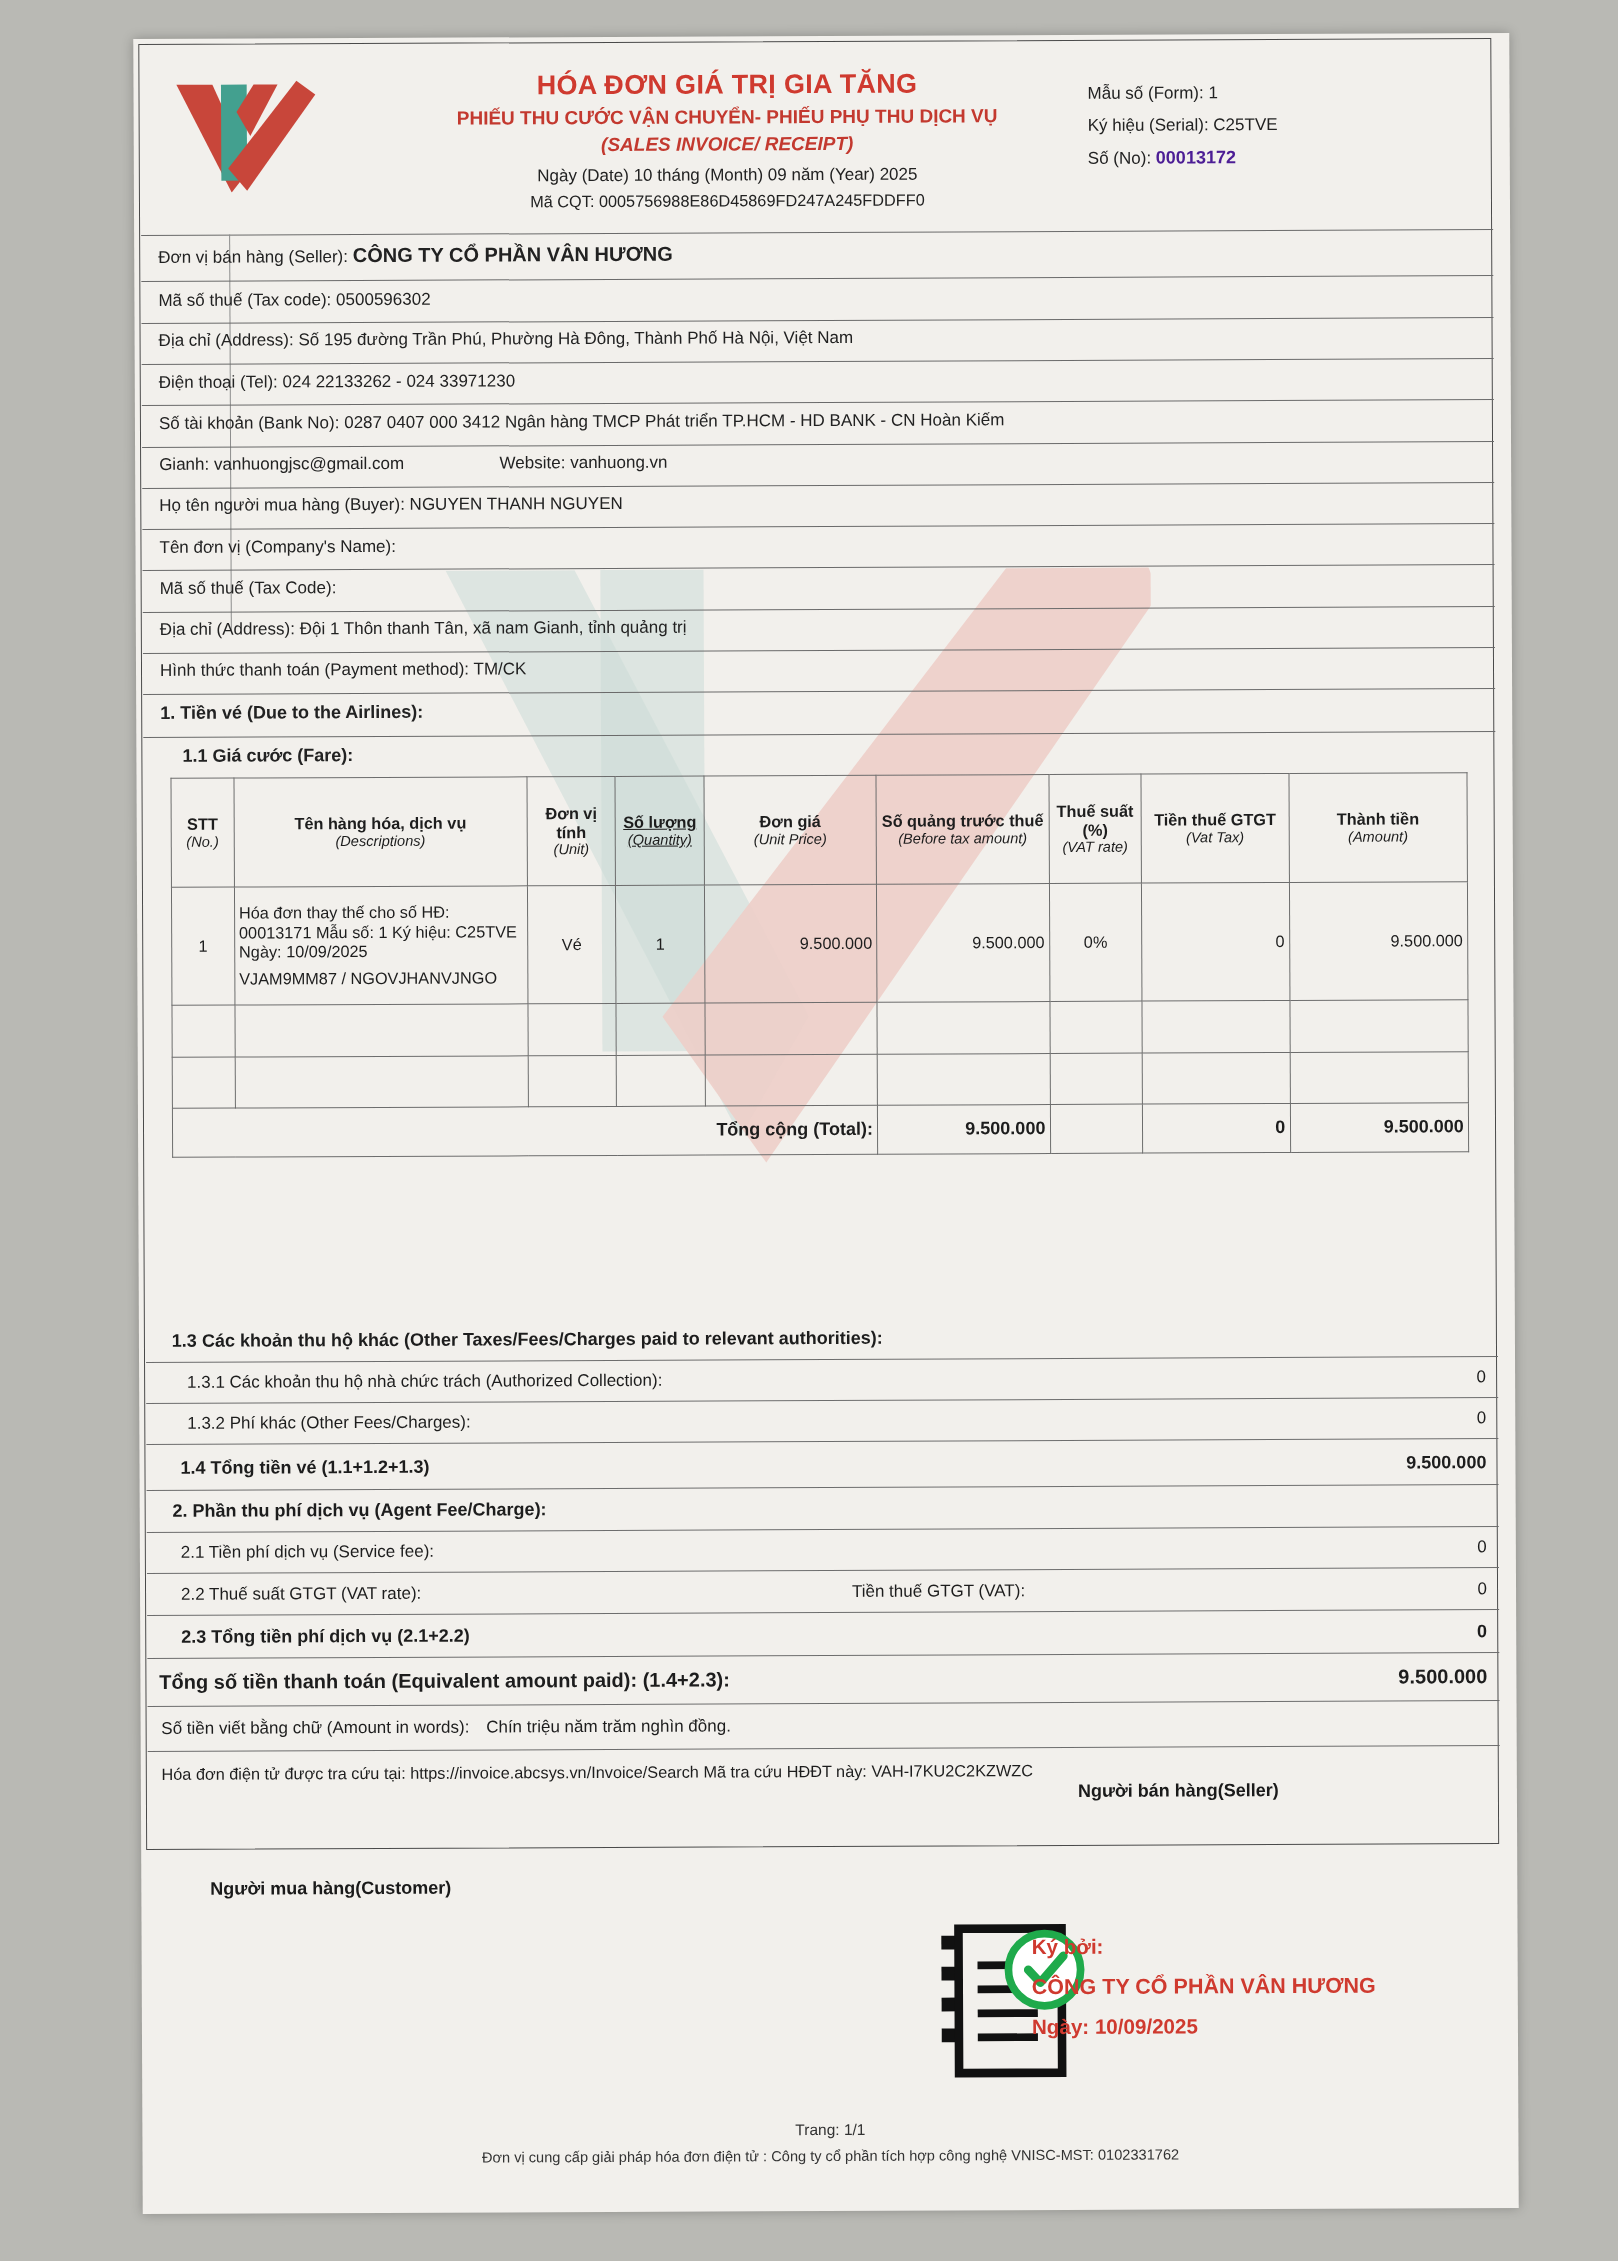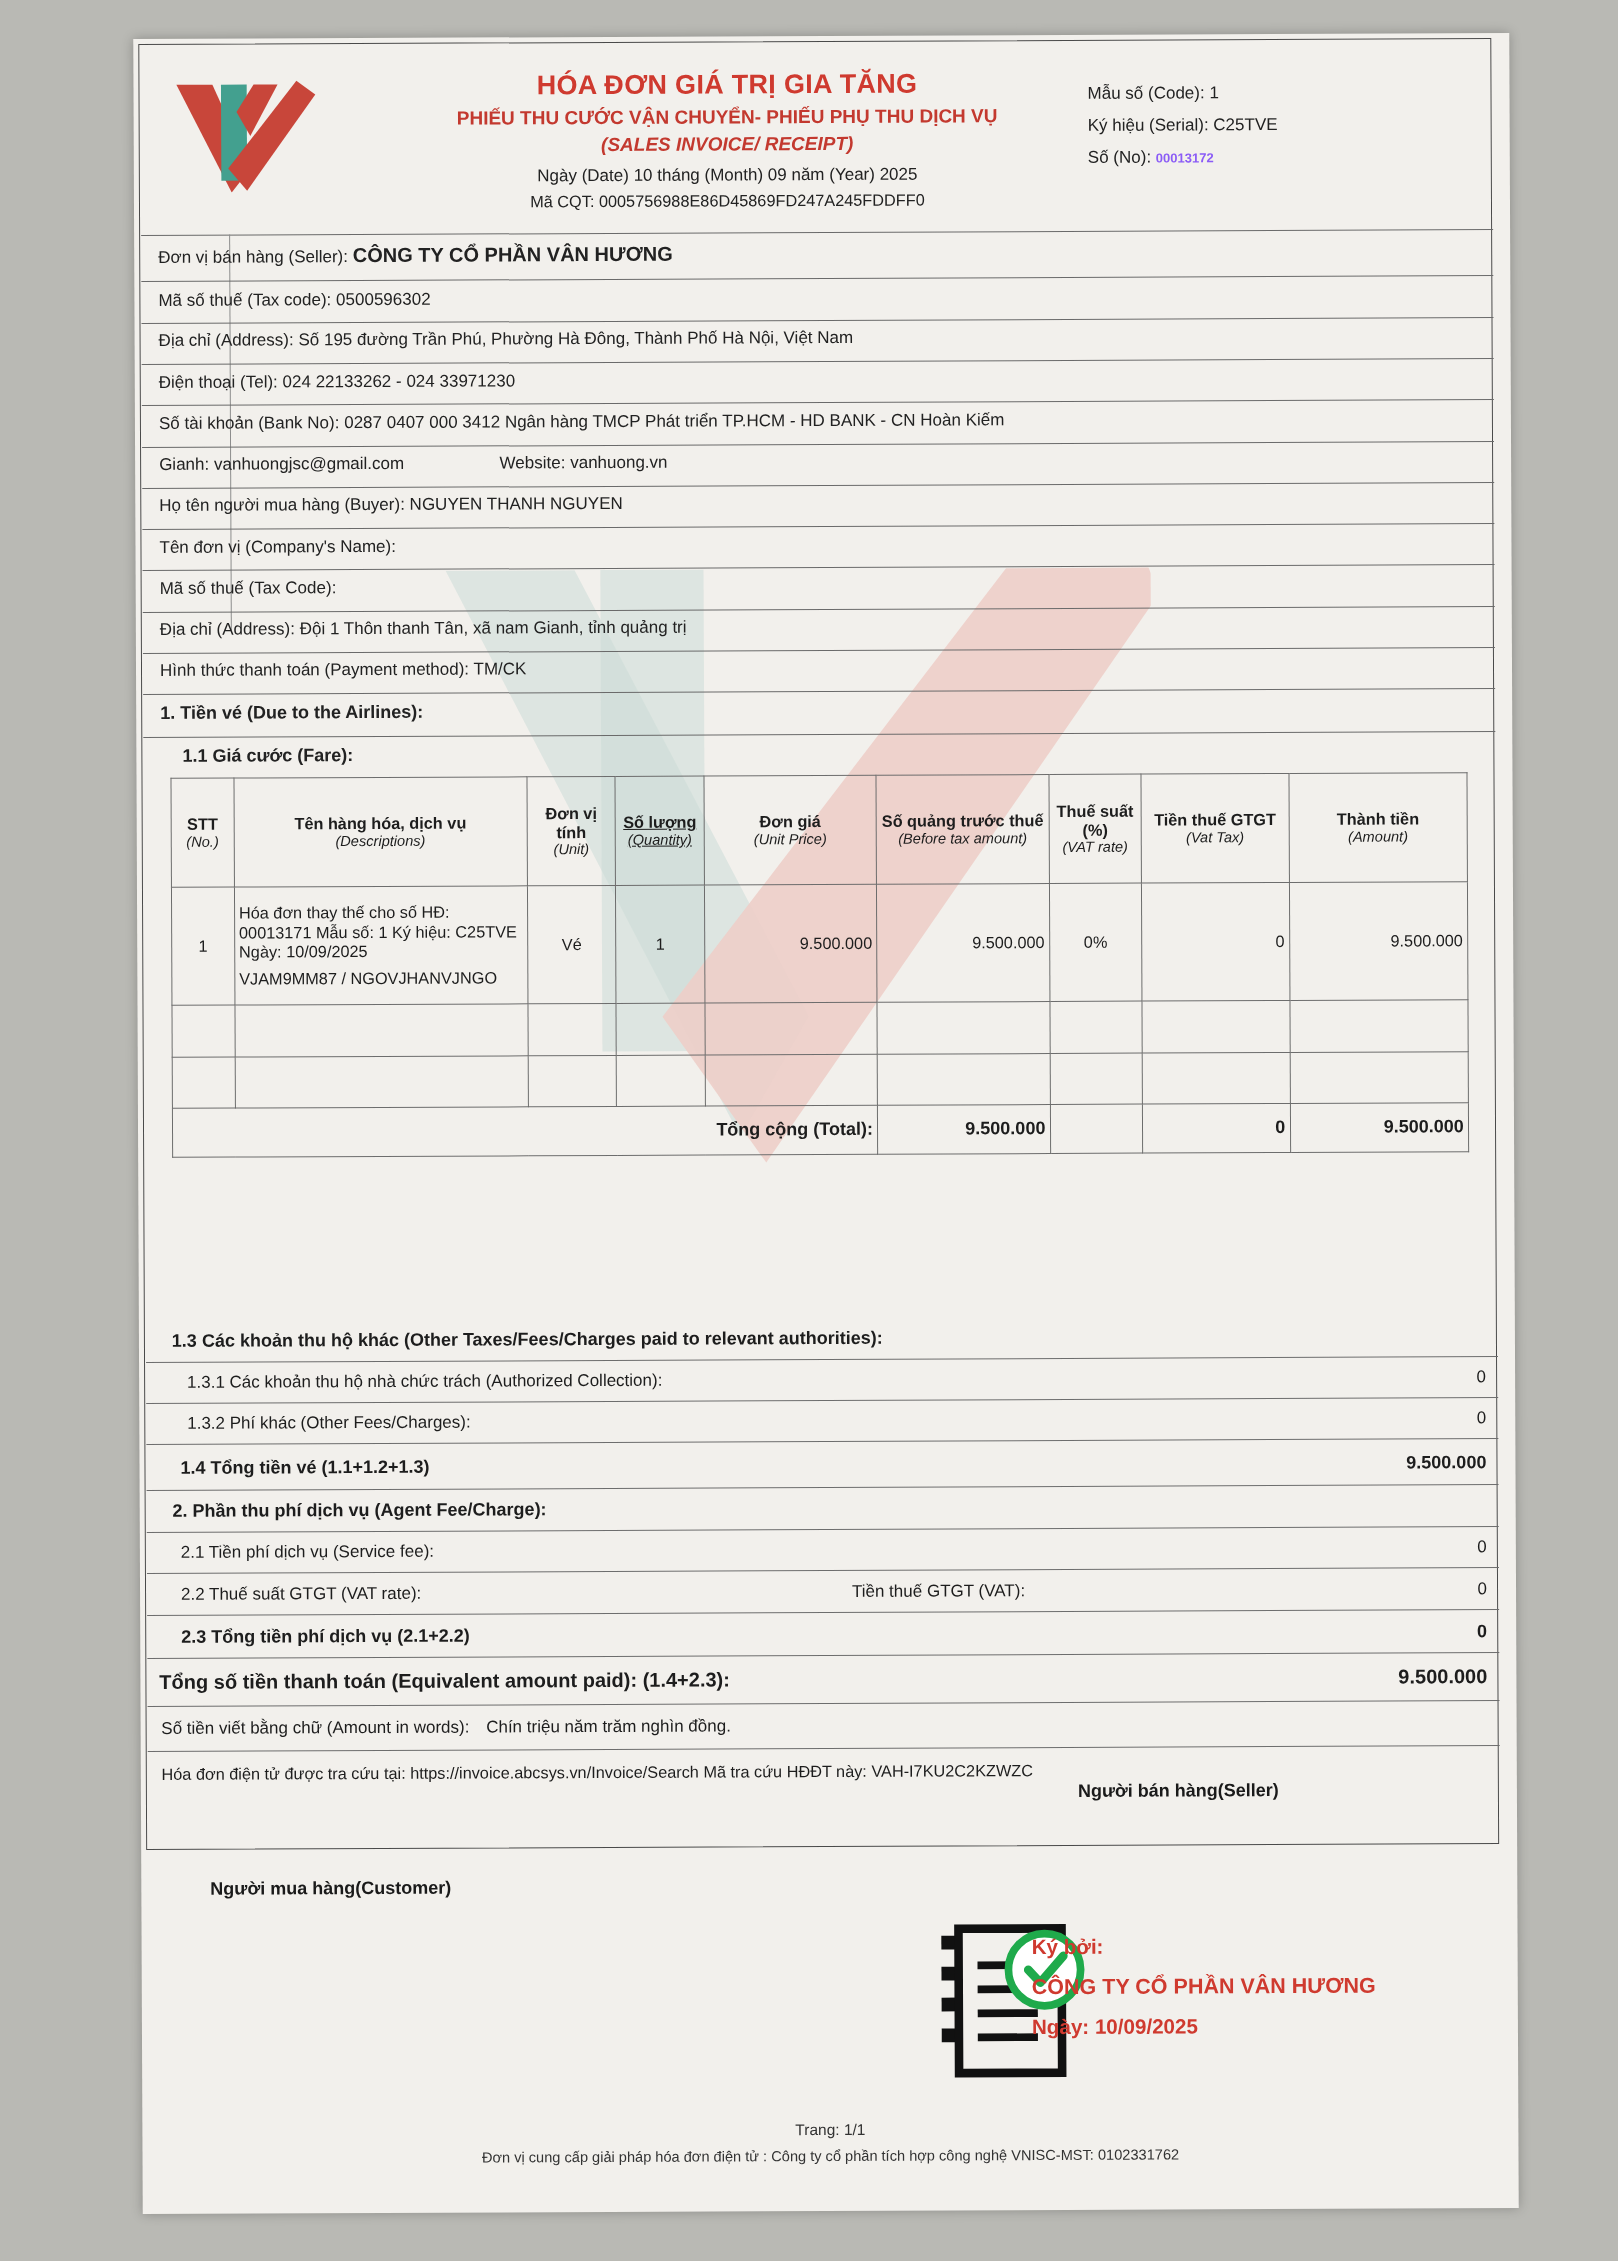--- a/index.html
+++ b/index.html
@@ -102,23 +102,23 @@
   }
   .hdr-right {
     position: absolute;
     left: 954px;
     top: 43px;
     font-size: 17px;
     line-height: 32px;
     color: #222;
   }
   .hdr-right .no-val {
-    color: #8b5cf6;
-    font-weight: bold;
-    font-size: 13px;
+    color: #4c1d95;
+    font-weight: bold;
+    font-size: 18px;
   }
   .b { font-weight: bold; }
 
   
   .inforow {
     position: absolute;
     left: 24px;
     font-size: 17px;
     color: #222;
     white-space: nowrap;
@@ -246,21 +246,21 @@
     <div class="hdr-center">
       <div class="t-title">HÓA ĐƠN GIÁ TRỊ GIA TĂNG</div>
       <div class="t-sub1">PHIẾU THU CƯỚC VẬN CHUYỂN- PHIẾU PHỤ THU DỊCH VỤ</div>
       <div class="t-sub2">(SALES INVOICE/ RECEIPT)</div>
       <div class="t-date">Ngày (Date) 10 tháng (Month) 09 năm (Year) 2025</div>
       <div class="t-cqt">Mã CQT: 0005756988E86D45869FD247A245FDDFF0</div>
     </div>
 
     <div class="hdr-right">
       <div>
-        <span>Mẫu số (Code):</span>
+        <span>Mẫu số (Form):</span>
         <span>1</span>
       </div>
       <div>
         <span>Ký hiệu (Serial):</span>
         <span>C25TVE</span>
       </div>
       <div>
         <span>Số (No):</span>
         <span class="no-val">00013172</span>
       </div>

